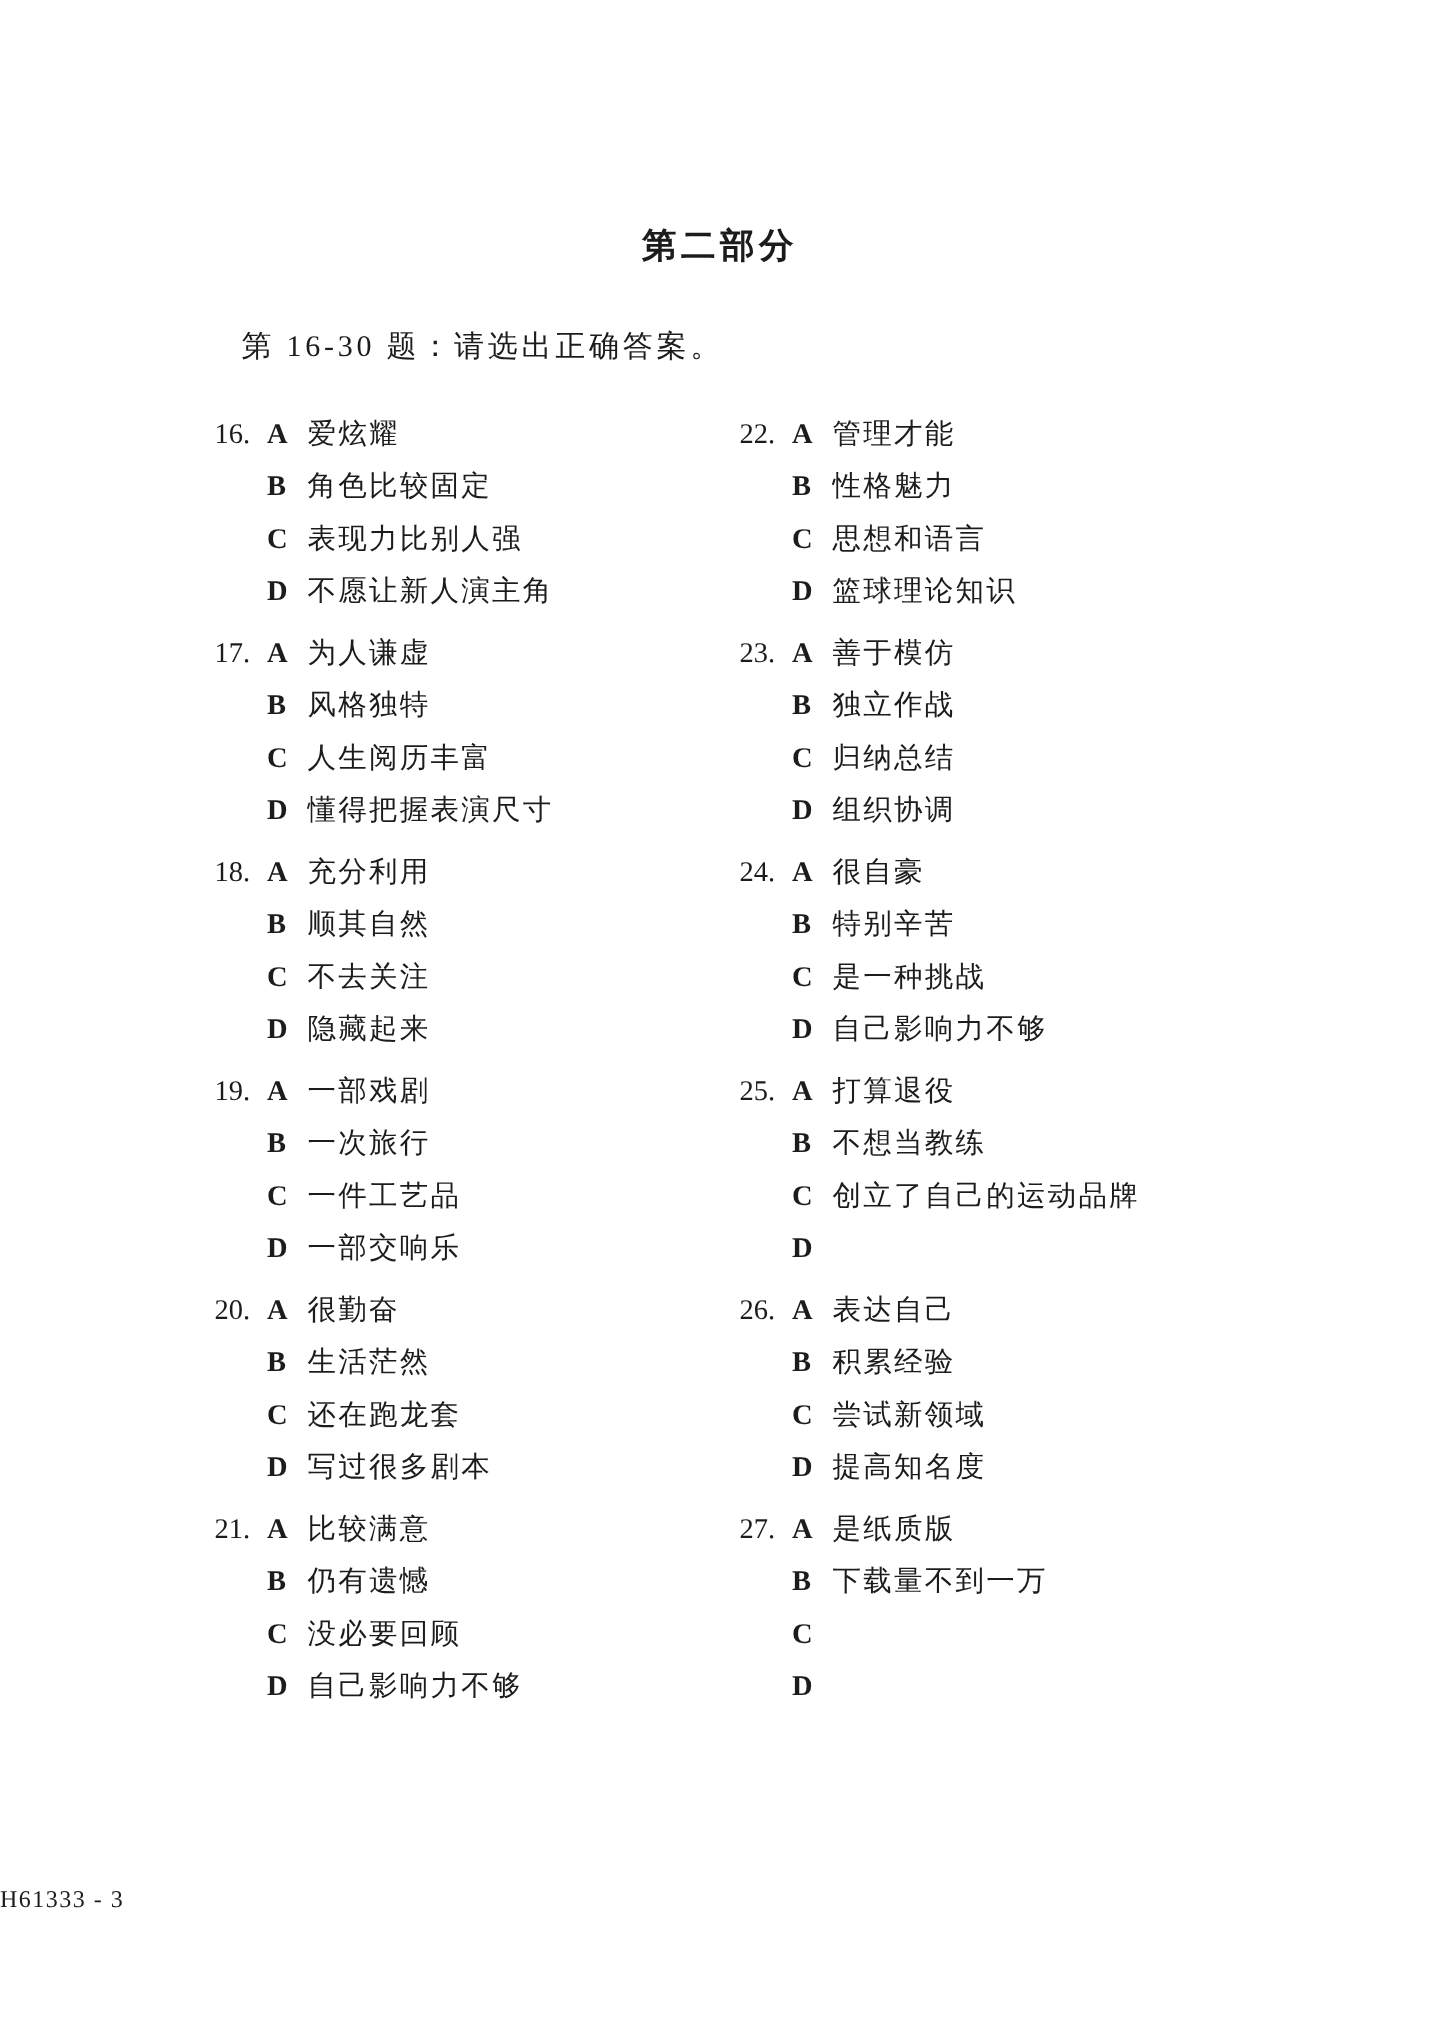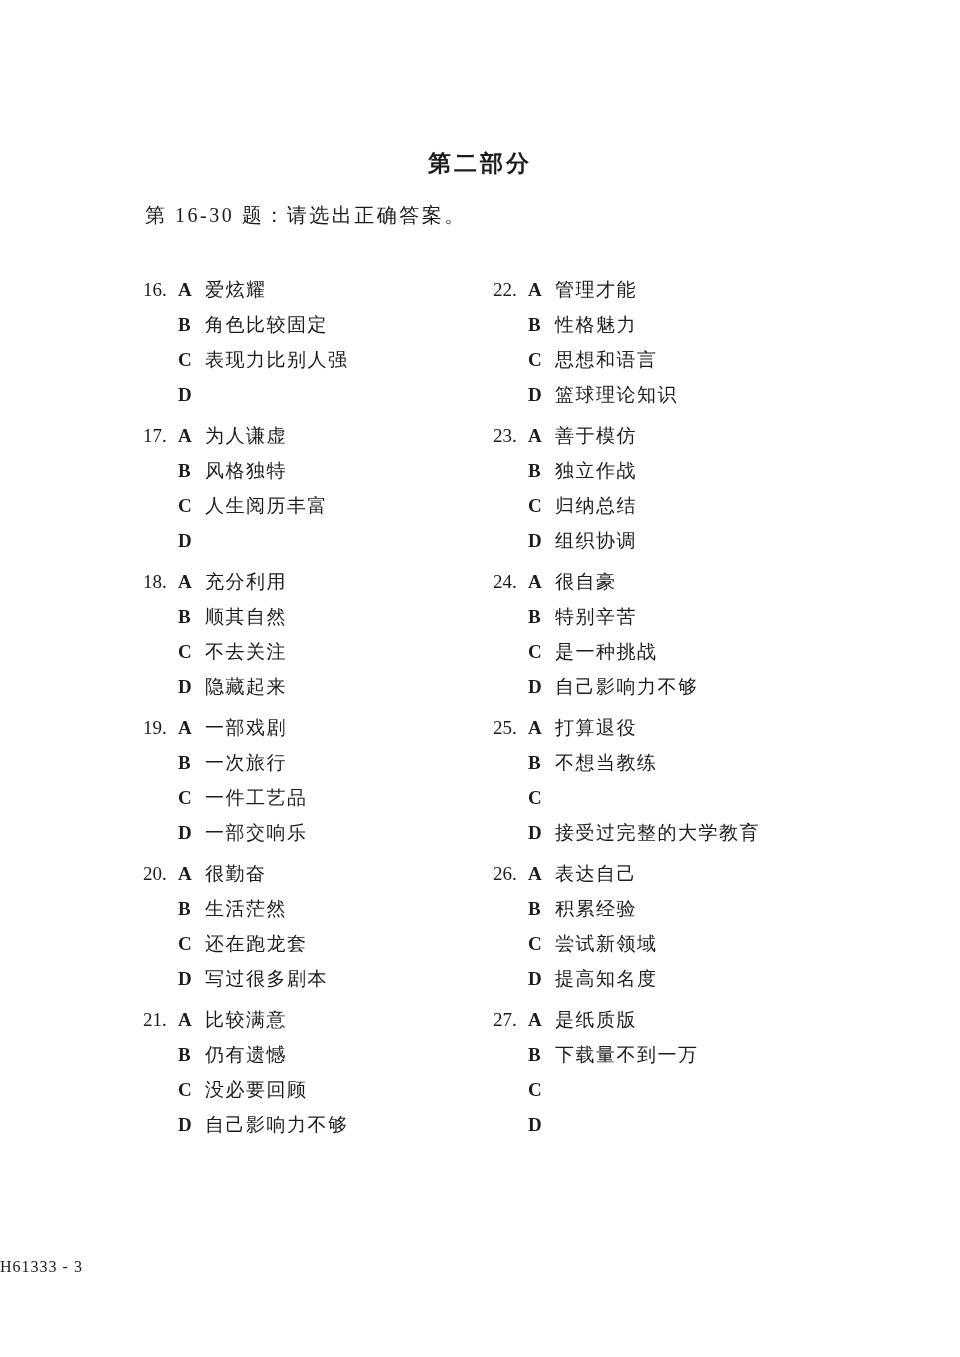--- a/index.html
+++ b/index.html
@@ -30,21 +30,21 @@
     font-weight: bold;
     letter-spacing: 3px;
     margin: 0;
   }
   .instructions {
     position: absolute;
     top: 200px;
     left: 145px;
     font-size: 20px;
     letter-spacing: 2.5px;
-    margin: 0;
+    margin: 16px;
     line-height: 30px;
   }
   .columns {
     position: absolute;
     top: 272px;
     left: 143px;
     right: 1px;
     display: flex;
     align-items: flex-end;
   }
@@ -109,40 +109,42 @@
             <div class="opt">
               <span class="letter">B</span>
               <span class="otext">角色比较固定</span>
             </div>
             <div class="opt">
               <span class="letter">C</span>
               <span class="otext">表现力比别人强</span>
             </div>
             <div class="opt">
               <span class="letter">D</span>
+              <span class="otext">不愿让新人演主角</span>
             </div>
           </div>
         </div>
         <div class="question">
           <div class="qnum">17.</div>
           <div class="opts">
             <div class="opt">
               <span class="letter">A</span>
               <span class="otext">为人谦虚</span>
             </div>
             <div class="opt">
               <span class="letter">B</span>
               <span class="otext">风格独特</span>
             </div>
             <div class="opt">
               <span class="letter">C</span>
               <span class="otext">人生阅历丰富</span>
             </div>
             <div class="opt">
               <span class="letter">D</span>
+              <span class="otext">懂得把握表演尺寸</span>
             </div>
           </div>
         </div>
         <div class="question">
           <div class="qnum">18.</div>
           <div class="opts">
             <div class="opt">
               <span class="letter">A</span>
               <span class="otext">充分利用</span>
             </div>
@@ -294,24 +296,24 @@
             <div class="opt">
               <span class="letter">A</span>
               <span class="otext">打算退役</span>
             </div>
             <div class="opt">
               <span class="letter">B</span>
               <span class="otext">不想当教练</span>
             </div>
             <div class="opt">
               <span class="letter">C</span>
-            </div>
-            <div class="opt">
-              <span class="letter">D</span>
-              <span class="otext">接受过完整的大学教育</span>
+              <span class="otext">创立了自己的运动品牌</span>
+            </div>
+            <div class="opt">
+              <span class="letter">D</span>
             </div>
           </div>
         </div>
         <div class="question">
           <div class="qnum">26.</div>
           <div class="opts">
             <div class="opt">
               <span class="letter">A</span>
               <span class="otext">表达自己</span>
             </div>

